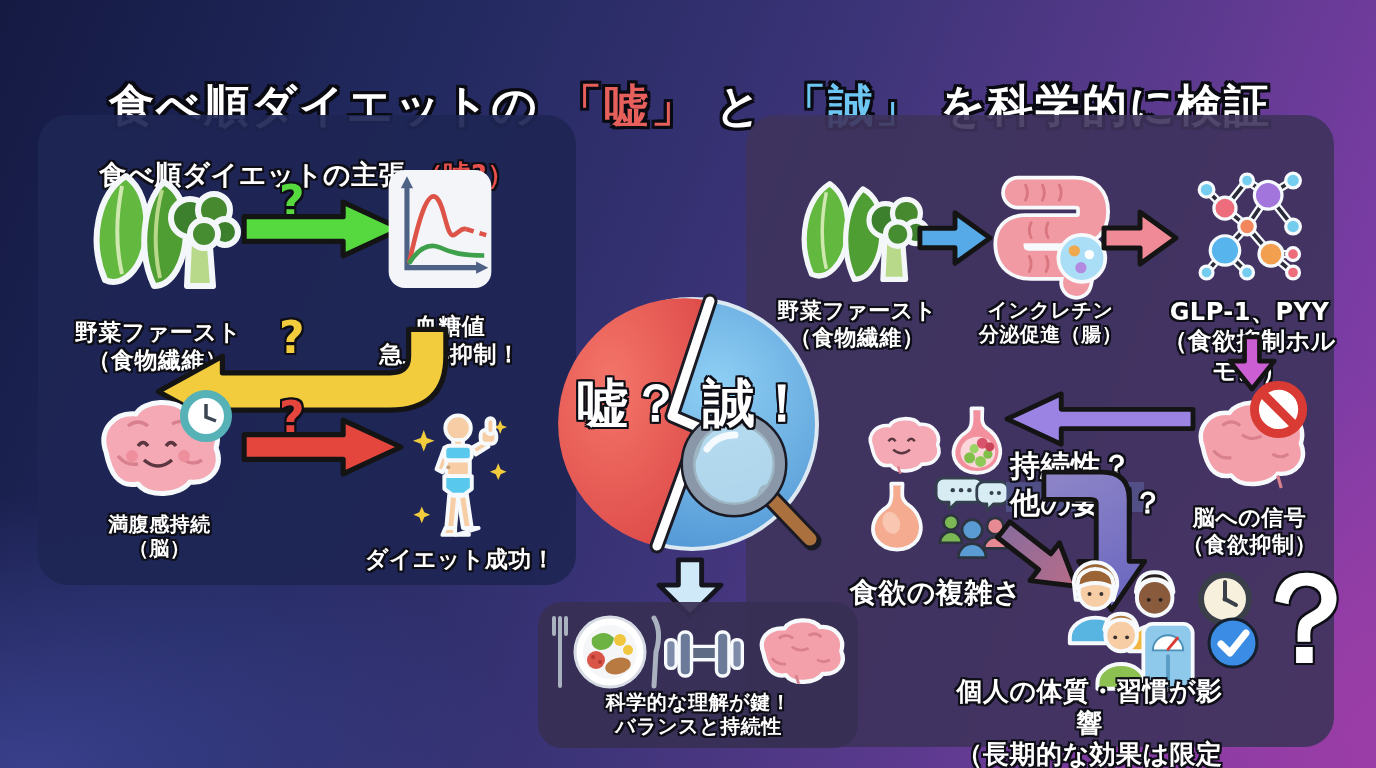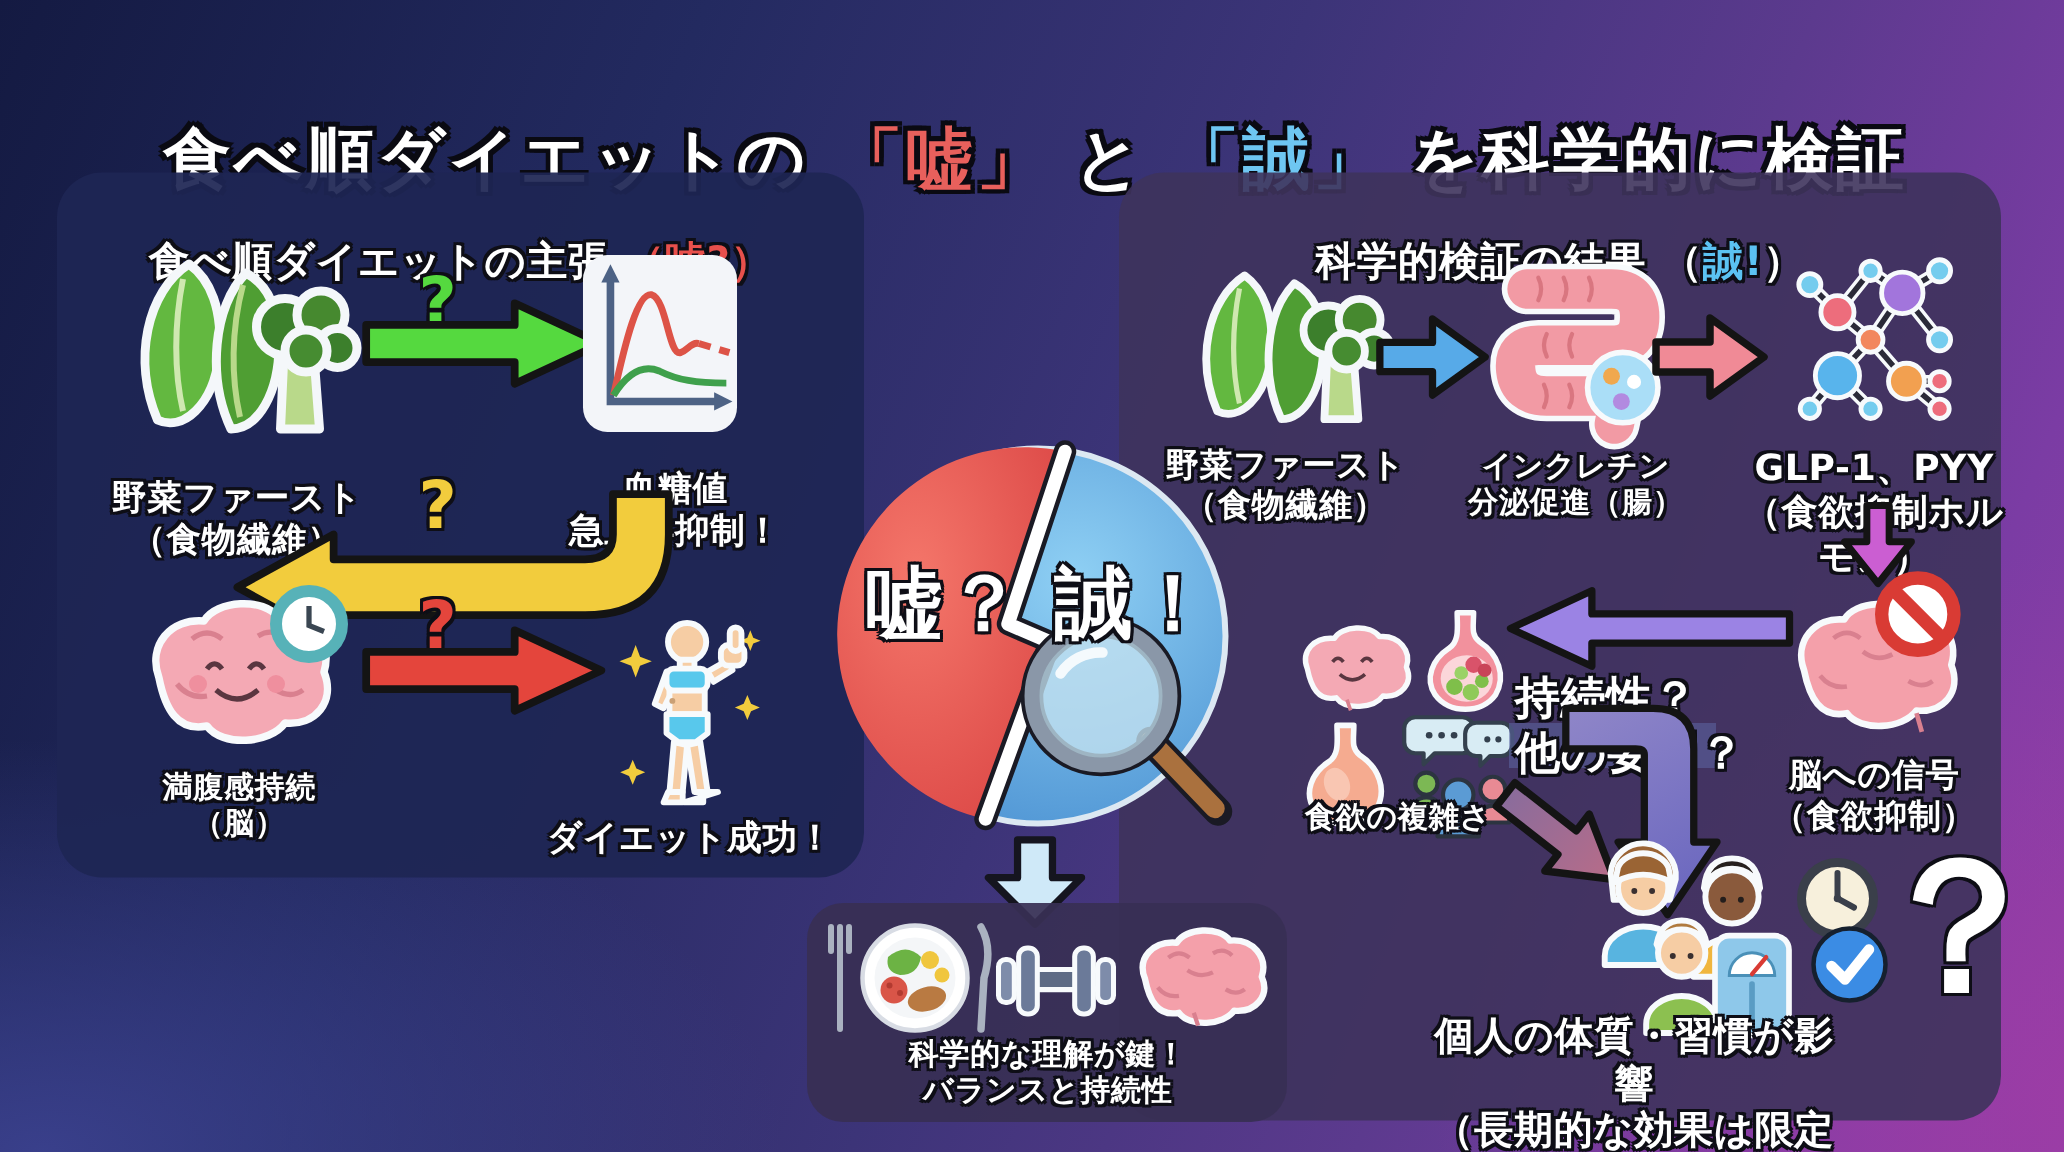--- a/index.html
+++ b/index.html
@@ -128,23 +128,20 @@
     </g>
     <circle cx="37" cy="56" r="2" fill="#caa075"></circle>
   </svg>
 
   <div class="lbl" style="left:52px;top:512px;width:215px;font-size:20px;">満腹感持続
 （脳）</div>
   <div class="lbl" style="left:340px;top:545px;width:240px;font-size:23px;">ダイエット成功！</div>
 
   <div class="panel panel-right" style="left:746px;top:115px;width:588px;height:632px;"></div>
 
-  <div class="lbl heading" style="left:746px;top:126px;width:588px;">
-    <span>科学的検証の結果 </span><span>（</span><span style="color:#5bc2f2;">誠!</span><span>）</span>
-  </div>
 
   <svg class="abs" style="left:788px;top:172px;" width="135" height="126" viewBox="0 0 155 134">
     <g stroke="#f4f7fa" stroke-width="6" stroke-linejoin="round">
       <path d="M48 8 C20 26 10 72 27 112 C44 120 64 102 68 70 C71 38 62 18 48 8Z" fill="#63b840"></path>
       <path d="M86 14 C64 36 60 84 76 118 C94 118 108 94 108 62 C108 36 99 21 86 14Z" fill="#4f9e33"></path>
       <path d="M112 52 h18 l5 66 h-26 Z" fill="#b9d98a"></path>
       <circle cx="112" cy="50" r="19" fill="#3c7f2c"></circle>
       <circle cx="136" cy="42" r="16" fill="#46892f"></circle>
       <circle cx="147" cy="64" r="13" fill="#3c7f2c"></circle>
       <circle cx="126" cy="66" r="14" fill="#468c31"></circle>
@@ -257,21 +254,21 @@
     <g stroke="#2c3440" stroke-width="3" stroke-linejoin="round">
       <circle cx="14" cy="56" r="8" fill="#7cb854"></circle>
       <path d="M2 78 a12 12 0 0 1 24 0 z" fill="#7cb854"></path>
       <circle cx="62" cy="60" r="9" fill="#e88a94"></circle>
       <path d="M50 84 a12 12 0 0 1 24 0 z" fill="#e88a94"></path>
       <circle cx="37" cy="64" r="11" fill="#5b9bd4"></circle>
       <path d="M22 94 a15 15 0 0 1 30 0 z" fill="#5b9bd4"></path>
     </g>
   </svg>
 
-  <div class="lbl" style="left:842px;top:532px;width:180px;font-size:20px;">食欲の複雑さ</div>
+  <div class="lbl" style="left:842px;top:576px;width:180px;font-size:28px;text-align:right;">食欲の複雑さ</div>
 
   <div class="abs" style="left:1006px;top:482px;width:138px;height:30px;background:rgba(92,102,164,0.55);"></div>
   <div class="lbl" style="left:1010px;top:448px;width:160px;font-size:30px;text-align:left;">持続性？
 他の要因？</div>
 
   <svg class="abs" style="left:1040px;top:468px;" width="126" height="146" viewBox="0 0 130 150">
     <defs>
       <linearGradient id="slateG" x1="0" y1="0" x2="0.4" y2="1">
         <stop offset="0" stop-color="#8f86c8"></stop>
           <stop offset="1" stop-color="#6e6ac0"></stop>

